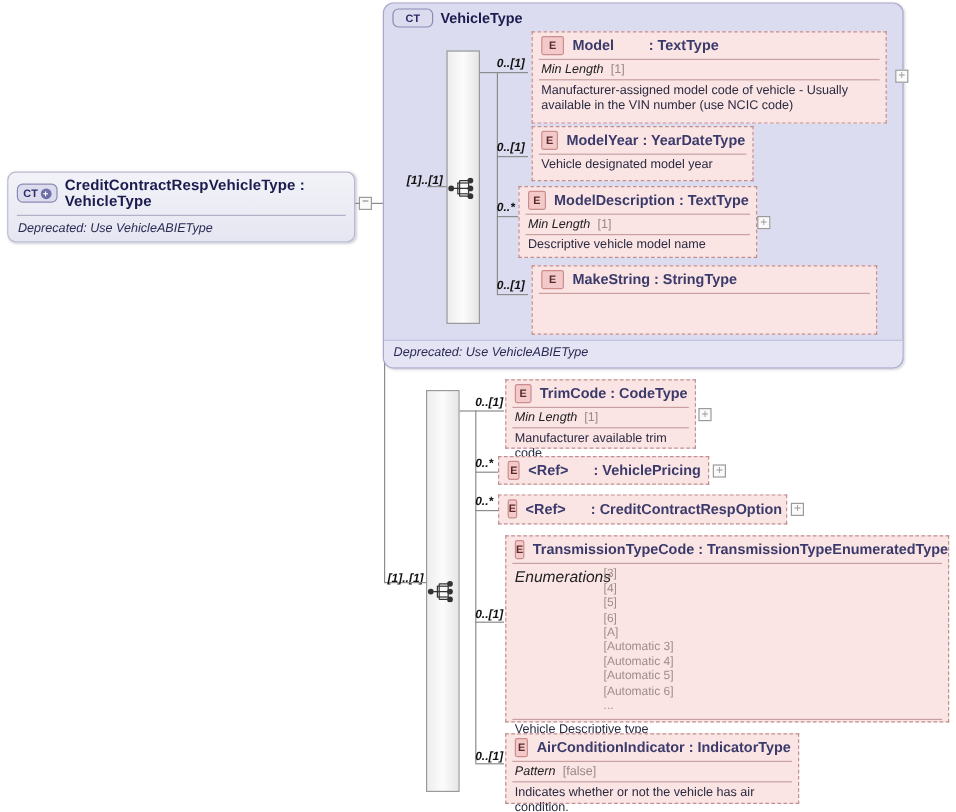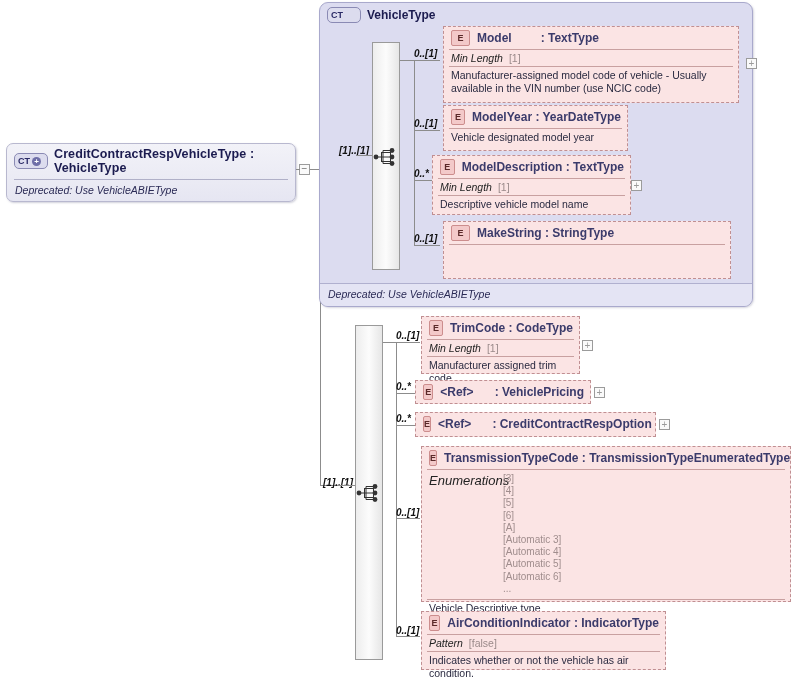--- a/index.html
+++ b/index.html
@@ -28,21 +28,21 @@
     padding:3px 6px 4px 7px;
     font-size:12.5px;font-weight:bold;color:#1b1b4f;
     letter-spacing:.1px;
   }
   .root-sep{height:1px;background:#b0b0c8;margin:0 7px;}
   .root-anno{
     padding:4px 8px 5px 8px;
     font-style:italic;font-size:10.5px;color:#2a2a55;
   }
   .ct-badge{
-    display:inline-flex;align-items:center;
+    display:inline-flex;align-items:center;justify-content:center;
     min-width:26px;height:14px;padding:0 3px;
     border:1px solid #8a8ab4;border-radius:5px;
     background:#dcdcee;
     font-size:9px;font-weight:bold;color:#2a2a66;
     line-height:1;
   }
   .ct-badge .pm{
     display:inline-block;width:9px;height:9px;margin-left:2px;
     border-radius:50%;background:#6f6fa8;color:#fff;
     font-size:8px;line-height:9px;text-align:center;font-weight:bold;
@@ -276,21 +276,21 @@
 <div class="el" style="left:421px;top:316px;width:159px;height:58px;">
   <div class="el-title">
     <span class="e-badge">E</span>
     <span>TrimCode : CodeType</span>
   </div>
   <div class="el-sep"></div>
   <div class="el-facet">
     <span>Min Length</span><span class="fv">[1]</span>
   </div>
   <div class="el-sep"></div>
-  <div class="el-doc">Manufacturer assigned trim code</div>
+  <div class="el-doc">Manufacturer available trim code</div>
 </div>
 <div class="abs plus" style="left:582px;top:340px;">+</div>
 
 <div class="abs card" style="left:396px;top:381px;">0..*</div>
 <div class="el" style="left:415px;top:380px;width:176px;height:24px;">
   <div class="el-title">
     <span class="e-badge">E</span>
     <span>&lt;Ref&gt;</span>
     <span style="margin-left:14px;">: VehiclePricing</span>
   </div>

